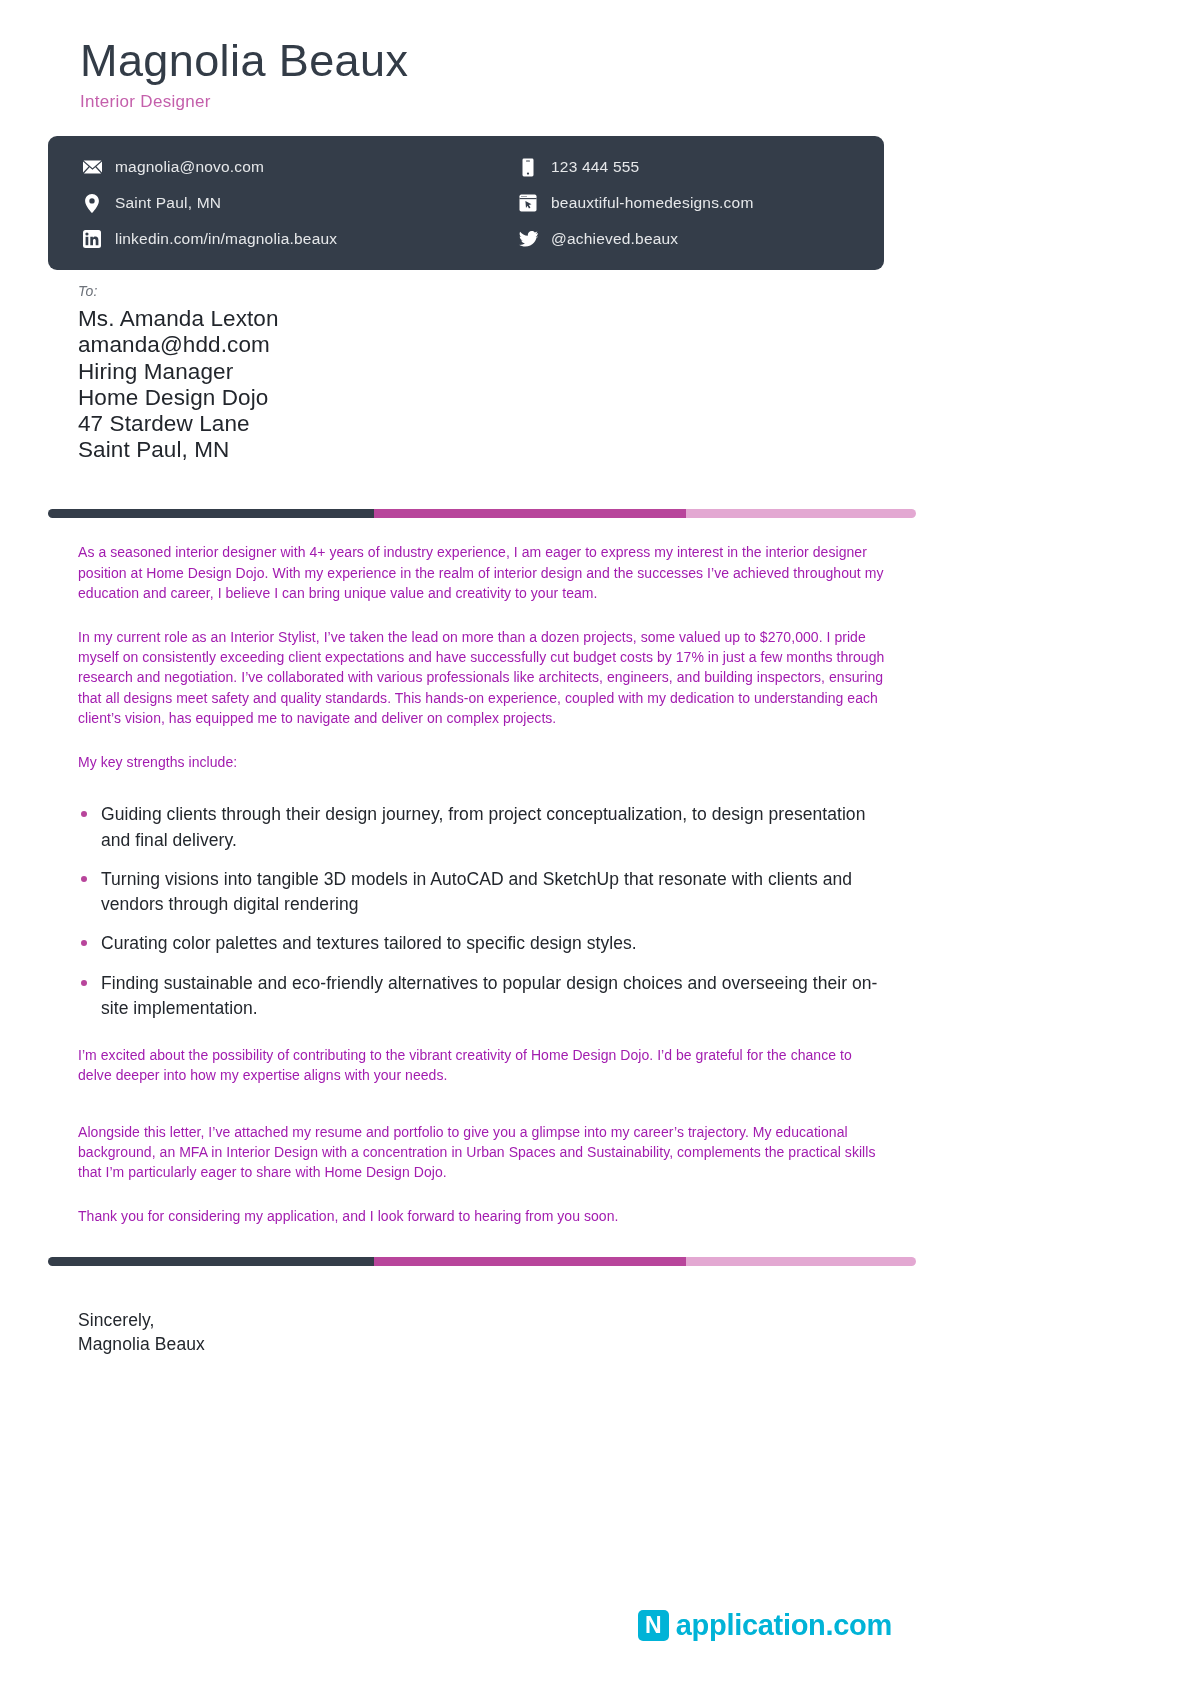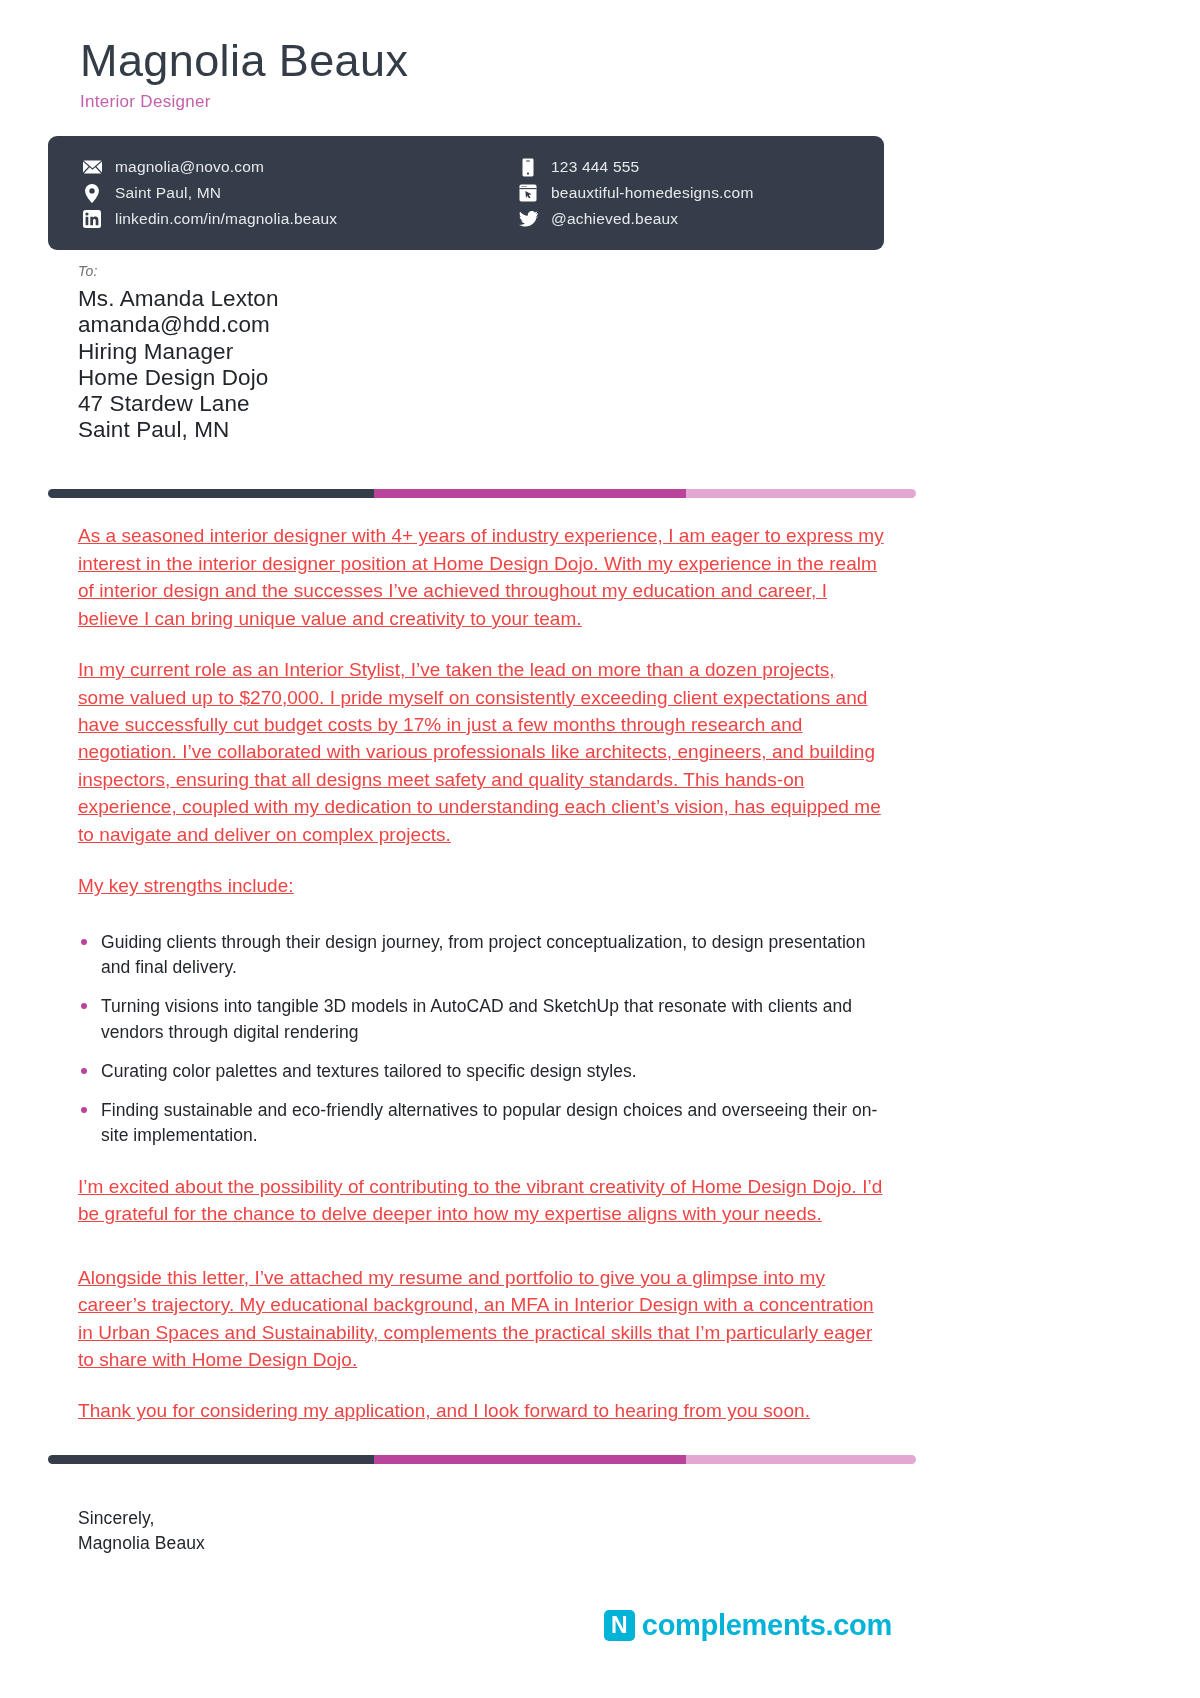--- a/index.html
+++ b/index.html
@@ -44,21 +44,21 @@
     margin: 24px 80px 0 48px;
     background: #343d49;
     border-radius: 9px;
     padding: 20px 0 20px 0;
     display: flex;
   }
   .contact-col {
     flex: 0 0 50%;
     display: flex;
     flex-direction: column;
-    gap: 4px;
+    gap: 14px;
     text-align: center;
   }
   .contact-col.left  { padding-left: 34px; }
   .contact-col.right { padding-left: 52px; }
 
   .contact-row {
     display: flex;
     align-items: center;
     height: 22px;
   }
@@ -117,26 +117,25 @@
   .letter {
     padding: 0 78px 0 78px;
   }
   .greeting {
     font-size: 17.5px;
     color: #23272d;
     margin-top: 35px;
     letter-spacing: 0.1px;
   }
   .para {
-    font-size: 19px;
+    font-size: 14px;
     line-height: 1.445;
-    color: #ef4444;
+    color: #a21caf;
     letter-spacing: 0.05px;
     margin-top: 24px;
-    text-decoration: underline;
   }
 
   .bullets {
     margin-top: 30px;
     list-style: none;
   }
   .bullets li {
     position: relative;
     padding-left: 23px;
     font-size: 17.5px;
@@ -327,16 +326,16 @@
     <div class="seg3" style="background: rgb(227, 168, 210);"></div>
   </div>
 
   <div class="signoff">
     <div>Sincerely,</div>
     <div>Magnolia Beaux</div>
   </div>
 
   <div class="footer-logo">
     <div class="logo-mark" style="background: rgb(0, 179, 215);">N</div>
-    <div class="logo-text" style="color: rgb(0, 179, 215);">complements.com</div>
+    <div class="logo-text" style="color: rgb(0, 179, 215);">application.com</div>
   </div>
 
 </div>
 
 </body></html>

